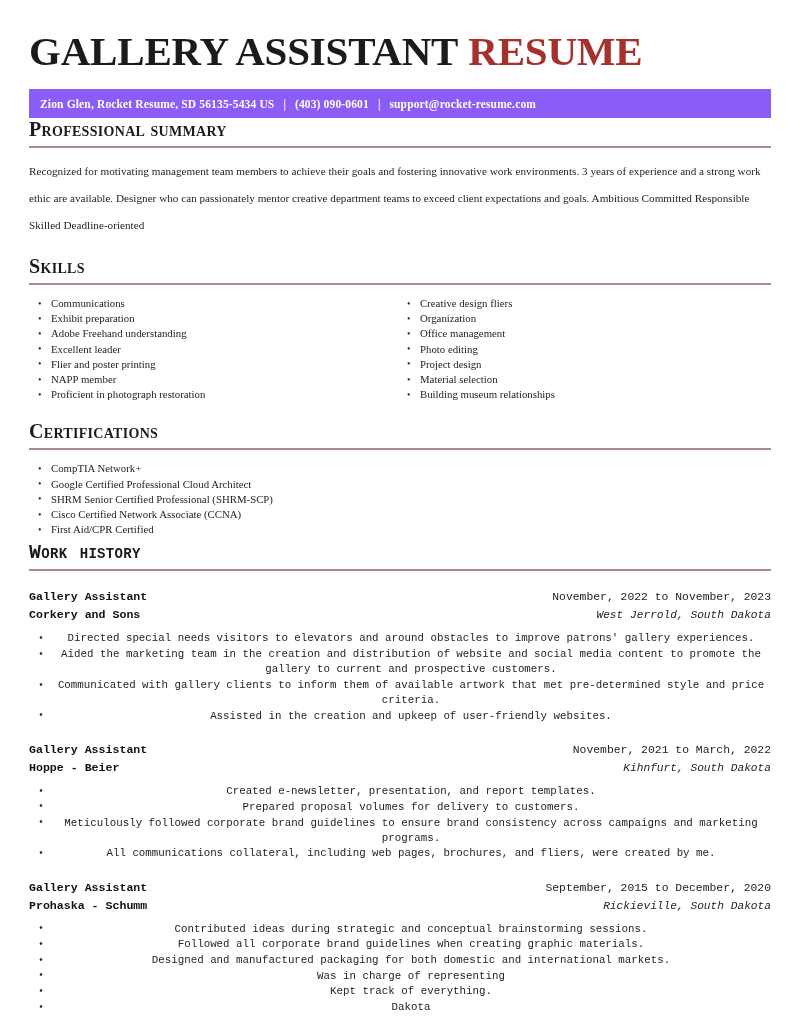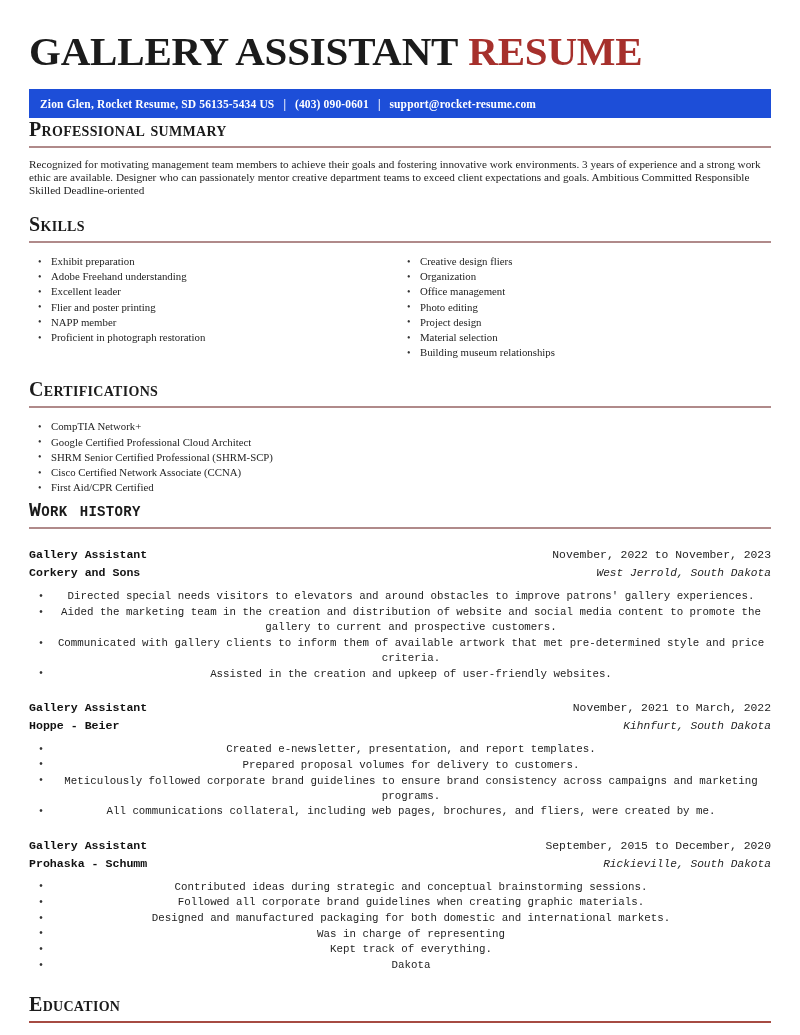--- a/index.html
+++ b/index.html
@@ -34,21 +34,21 @@
     line-height: 50px;
     color: #1b1b1b;
     white-space: nowrap;
   }
   .resume-title .accent {
     color: #a6302c;
   }
 
   .contact-bar {
     margin-top: 13px;
-    background: #1d4ed8;
+    background: #8b5cf6;
     height: 29px;
     display: flex;
     align-items: center;
     padding-left: 11px;
     box-sizing: border-box;
   }
   .contact-bar .contact-text {
     color: #ffffff;
     font-size: 11.5px;
     font-weight: 700;
@@ -84,21 +84,21 @@
     margin-top: 5px;
   }
   .rule.thin {
     height: 1.6px;
     background: #a64b42;
   }
 
   
   .summary {
     font-size: 11.2px;
-    line-height: 13px;
+    line-height: 27px;
     color: #232323;
     margin-top: 10px;
     text-align: left;
   }
 
   
   ul.bullets {
     margin: 9px 0 0 0;
     padding: 0;
     list-style: none;
@@ -214,20 +214,21 @@
     <div class="rule"></div>
     <p class="summary">Recognized for motivating management team members to achieve their goals and fostering innovative work environments. 3 years of experience and a strong work ethic are available. Designer who can passionately mentor creative department teams to exceed client expectations and goals. Ambitious Committed Responsible Skilled Deadline-oriented</p>
   </div>
 
   <div class="section skills-section">
     <div class="section-heading">Skills</div>
     <div class="rule"></div>
     <div class="skills-cols">
       <div class="col">
         <ul class="bullets">
+          <li>Communications</li>
           <li>Exhibit preparation</li>
           <li>Adobe Freehand understanding</li>
           <li>Excellent leader</li>
           <li>Flier and poster printing</li>
           <li>NAPP member</li>
           <li>Proficient in photograph restoration</li>
         </ul>
       </div>
       <div class="col">
         <ul class="bullets">

